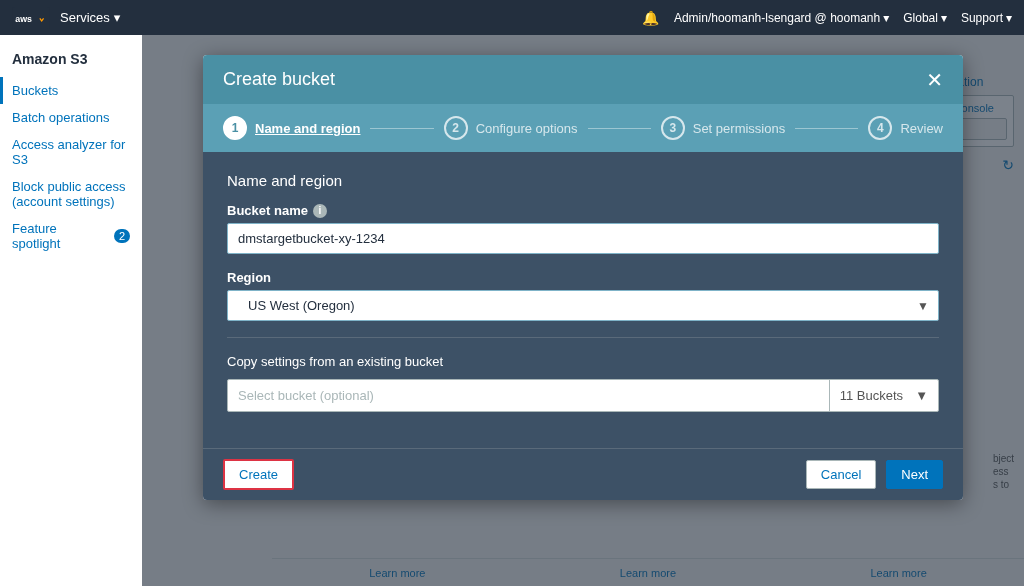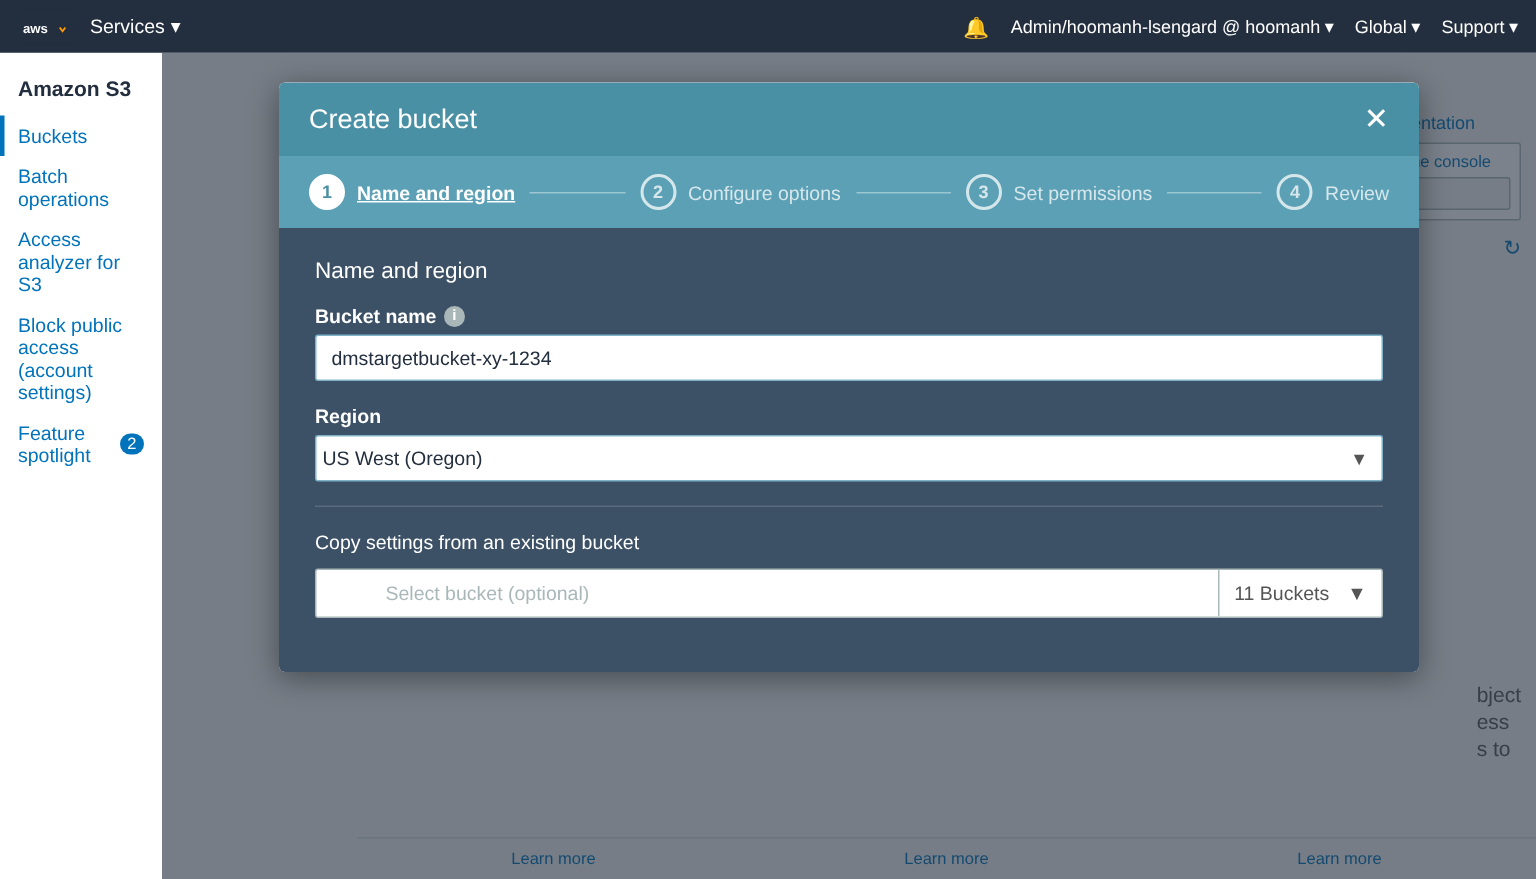--- a/index.html
+++ b/index.html
@@ -59,21 +59,21 @@
     .bell-icon { font-size: 14px; }
 
     
     .main-layout {
       display: flex;
       height: calc(586px - 35px);
     }
 
     
     .sidebar {
-      width: 108px;
+      width: 142px;
       background: #fff;
       padding: 10px 0;
       flex-shrink: 0;
     }
     .sidebar-title {
       font-size: 14px;
       font-weight: 700;
       color: #232f3e;
       padding: 6px 12px 10px;
     }
@@ -247,21 +247,21 @@
       border: 1px solid #7fb3c8;
       border-radius: 2px;
       font-size: 13px;
       background: #fff;
       color: #232f3e;
       outline: none;
     }
 
     .form-select {
       width: 100%;
-      padding: 7px 4px;
+      padding: 7px 20px;
       border: 1px solid #7fb3c8;
       border-radius: 2px;
       font-size: 13px;
       background: #fff;
       color: #232f3e;
       appearance: none;
       cursor: pointer;
       outline: none;
     }
     .select-wrapper {
@@ -294,21 +294,20 @@
       margin-bottom: 10px;
     }
 
     .bucket-select-row {
       display: flex;
       align-items: center;
       background: #fff;
       border: 1px solid #aab7b8;
       border-radius: 2px;
       overflow: hidden;
-      padding-left: 36px;
     }
     .bucket-select-placeholder {
       flex: 1;
       padding: 8px 10px;
       font-size: 13px;
       color: #aab7b8;
     }
     .bucket-count {
       padding: 8px 10px;
       font-size: 13px;
@@ -473,21 +472,21 @@
         <div style="color:#0073bb; font-size:11px;">r the console</div>
         <div style="background:#f2f3f3; border:1px solid #aab7b8; height:22px; margin-top:4px; border-radius:2px;"></div>
       </div>
       <div class="right-partial-section">
         <div style="display:flex; align-items:center; justify-content:space-between;">
           <span style="font-size:12px; color:#232f3e;">ons</span>
           <span class="refresh-icon">↻</span>
         </div>
       </div>
       <div class="right-bottom-links">
-        <div style="margin-bottom:47px; display:flex; align-items:center; gap:4px; color:#555; font-size:14px;">
+        <div style="margin-bottom:64px; display:flex; align-items:center; gap:4px; color:#555; font-size:10px;">
           <div>
             <div style="color:#555; margin-bottom:2px;">bject</div>
             <div style="color:#555; margin-bottom:2px;">ess</div>
             <div style="color:#555; margin-bottom:2px;">s to</div>
           </div>
         </div>
       </div>
     </div>
 
     <div class="bottom-bar">
@@ -557,18 +556,25 @@
             <div class="bucket-select-row">
               <span class="bucket-select-placeholder">Select bucket (optional)</span>
               <div class="bucket-count">
                 <span>11 Buckets</span>
                 <span>▼</span>
               </div>
             </div>
           </div>
         </div>
 
+        <div class="modal-footer">
+          <button class="btn-create">Create</button>
+          <div class="footer-right">
+            <button class="btn-cancel">Cancel</button>
+            <button class="btn-next">Next</button>
+          </div>
+        </div>
 
       </div>
     </div>
 
   </div>
 </div>
 
 </body></html>

